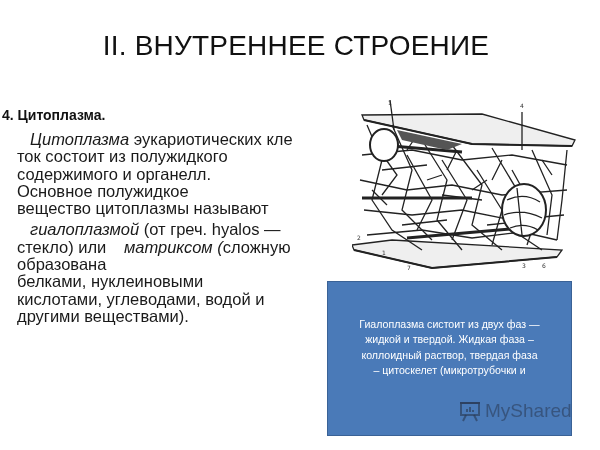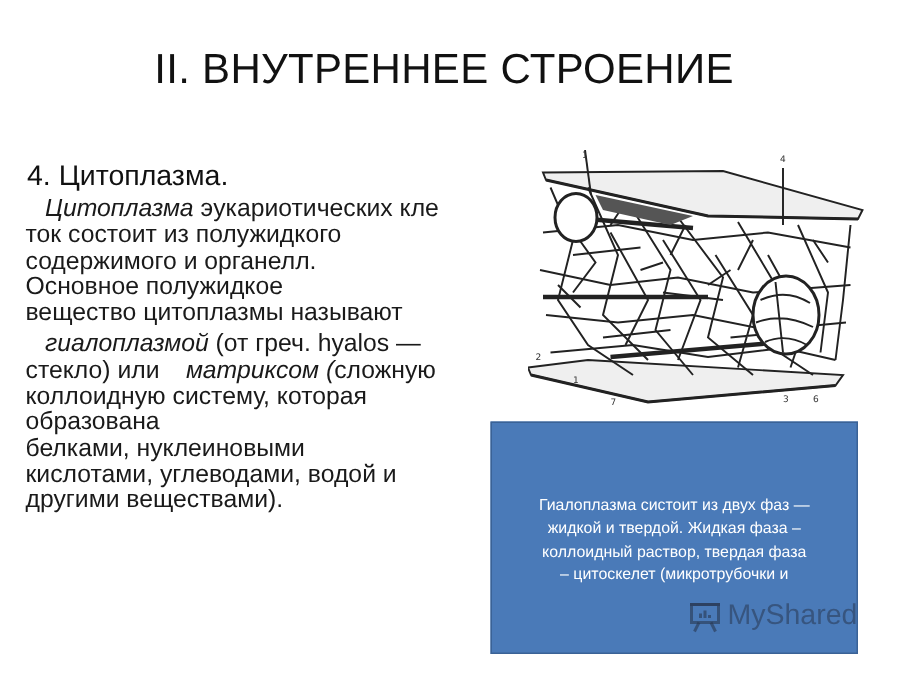--- a/index.html
+++ b/index.html
@@ -5,37 +5,37 @@
   html, body { margin: 0; padding: 0; }
   body {
     width: 600px; height: 450px; background: #ffffff; position: relative; overflow: hidden;
     font-family: "Liberation Sans", "DejaVu Sans", sans-serif; color: #111;
   }
   .title {
     position: absolute; left: 0; top: 30px; width: 592px; text-align: center;
     font-size: 28px; letter-spacing: 0.2px; color: #111;
   }
   .section-heading {
-    position: absolute; left: 18px; top: 107px; font-size: 19px; font-weight: normal;
+    position: absolute; left: 2px; top: 107px; font-size: 14px; font-weight: bold;
   }
   .body-text {
     position: absolute; left: 17px; top: 127px; width: 320px;
     font-size: 16.5px; line-height: 17.3px; color: #1a1a1a;
   }
   .body-text .line { display: block; white-space: nowrap; }
   .body-text .gap { margin-top: 4px; }
   .body-text i { font-style: italic; margin-left: 13px; }
   .diagram {
     position: absolute; left: 352px; top: 100px; width: 225px; height: 172px;
   }
   .info-box {
     position: absolute; left: 327px; top: 281px; width: 245px; height: 155px;
     background: #4a7ab8; border: 1px solid #3a6296; box-sizing: border-box;
     color: #ffffff; font-size: 10.6px; line-height: 15.3px; text-align: center;
-    padding-top: 48px;
+    padding-top: 35px;
   }
   .info-box .l { display: block; white-space: nowrap; }
   .watermark {
     position: absolute; left: 459px; top: 400px; display: flex; align-items: flex-end; gap: 4px;
     color: rgba(40,55,80,0.55); font-size: 19px;
   }
   .watermark svg { display: block; }
 </style>
 </head>
 <body>
@@ -45,21 +45,20 @@
 <div class="section-heading">4. Цитоплазма.</div>
 
 <div class="body-text">
   <span class="line gap"><i>Цитоплазма</i><span> эукариотических кле</span></span>
   <span class="line">ток состоит из полужидкого</span>
   <span class="line">содержимого и органелл.</span>
   <span class="line">Основное полужидкое</span>
   <span class="line">вещество цитоплазмы называют</span>
   <span class="line gap"><i>гиалоплазмой</i><span> (от греч. hyalos —</span></span>
   <span class="line"><span>стекло) или </span><i>матриксом (</i><span>сложную</span></span>
-  <span class="line">коллоидную систему, которая</span>
   <span class="line">образована</span>
   <span class="line">белками, нуклеиновыми</span>
   <span class="line">кислотами, углеводами, водой и</span>
   <span class="line">другими веществами).</span>
 </div>
 
 <div class="diagram">
   <svg width="225" height="172" viewBox="0 0 225 172">
     <g stroke="#222" fill="none" stroke-width="1.3">
 

